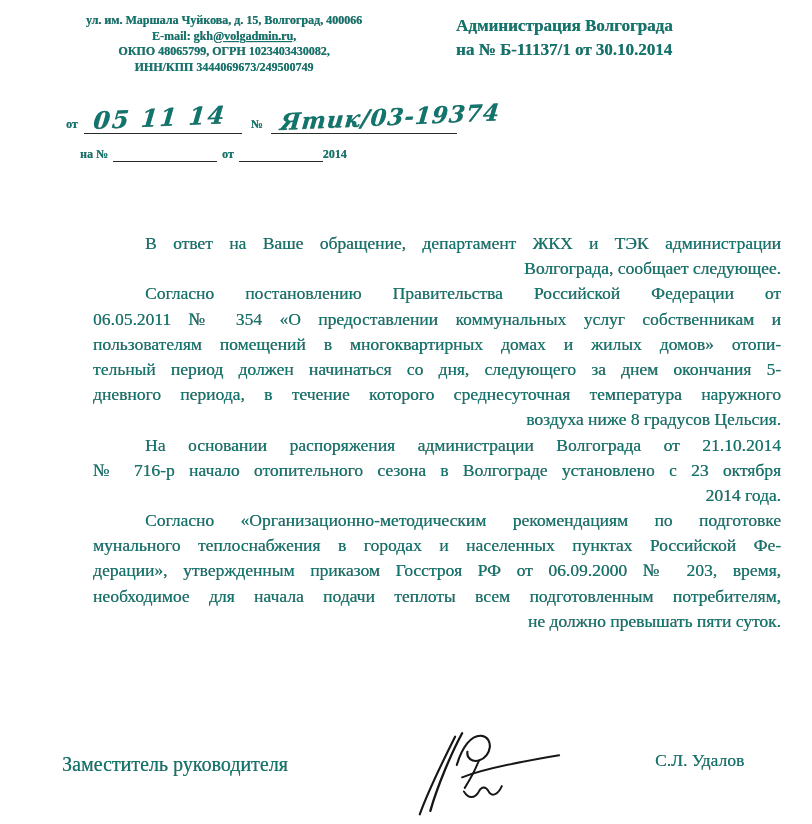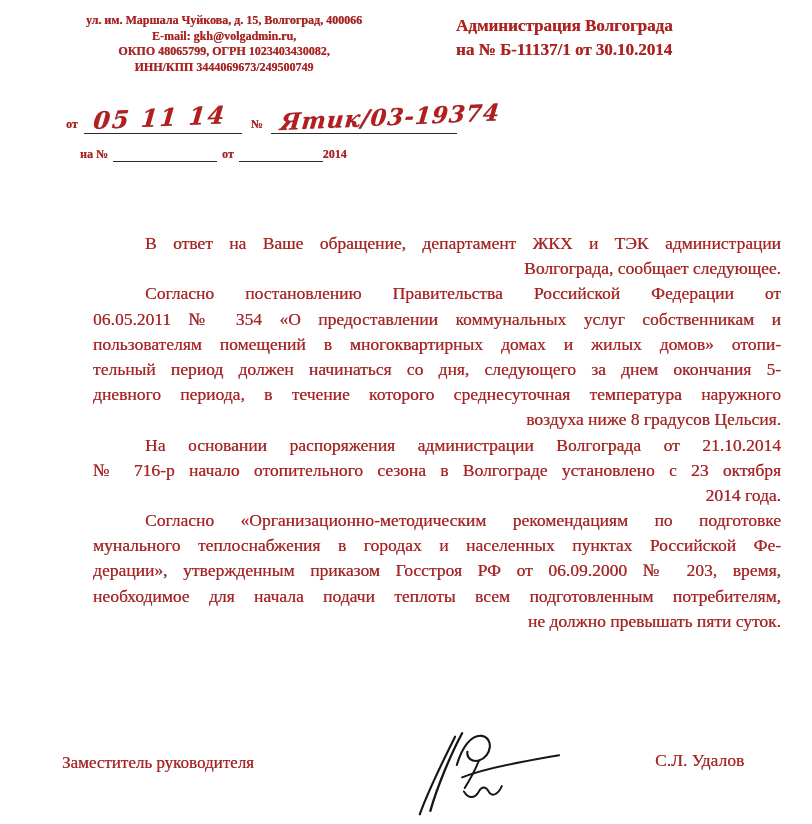--- a/index.html
+++ b/index.html
@@ -1,29 +1,29 @@
 <!DOCTYPE html>
 <html><head>
 <meta charset="utf-8">
 <style>
   html, body { margin: 0; padding: 0; background: #ffffff; }
   .page {
     position: relative; width: 812px; height: 824px;
     background: #ffffff; overflow: hidden;
     font-family: "Liberation Serif", "DejaVu Serif", serif;
-    color: #b91c1c;
+    color: #0f766e;
     text-shadow: 0.35px 0.25px 0 rgba(15,15,15,0.55);
   }
 
   
   .letterhead {
     position: absolute; left: 56px; top: 13px; width: 336px;
     text-align: center; font-size: 12px; line-height: 15.5px; font-weight: bold;
   }
-  .letterhead .u { }
+  .letterhead .u { text-decoration: underline; }
 
   
   .addressee {
     position: absolute; left: 456px; top: 14px;
     font-size: 17px; line-height: 24px; font-weight: bold;
   }
 
   
   .ref-row {
     position: absolute; left: 66px; top: 94px; height: 40px;
@@ -62,21 +62,21 @@
   .bline {
     height: 25.2px; line-height: 25.2px; overflow: hidden;
     text-align: justify;
   }
   .bline::after { content: ""; display: inline-block; width: 100%; height: 0; }
   .bline.first { text-indent: 52px; }
   .bline.last  { text-align: right; }
   .bline.last::after { content: none; }
 
   
-  .sig-position { position: absolute; left: 62px;  top: 753px; font-size: 17px; }
+  .sig-position { position: absolute; left: 62px;  top: 753px; font-size: 20px; }
   .sig-name     { position: absolute; left: 655px; top: 750px; font-size: 17.5px; text-align: right; }
   .sig-mark     { position: absolute; left: 418px; top: 726px; width: 150px; height: 92px; }
 </style>
 </head>
 <body>
 
 <div class="page">
 
   <div class="letterhead">
     <div>ул. им. Маршала Чуйкова, д. 15, Волгоград, 400066</div>

